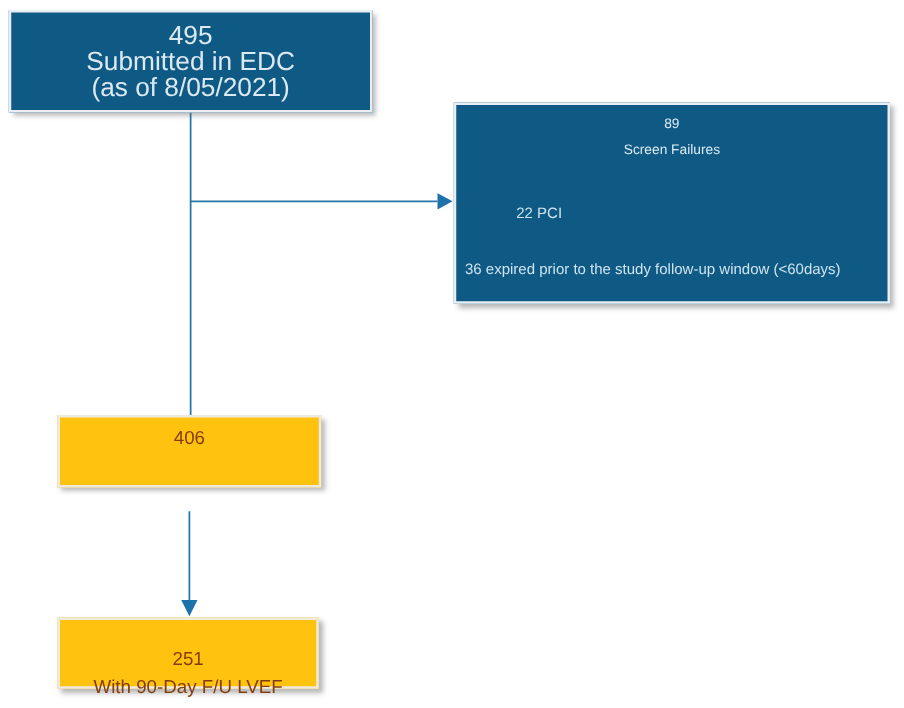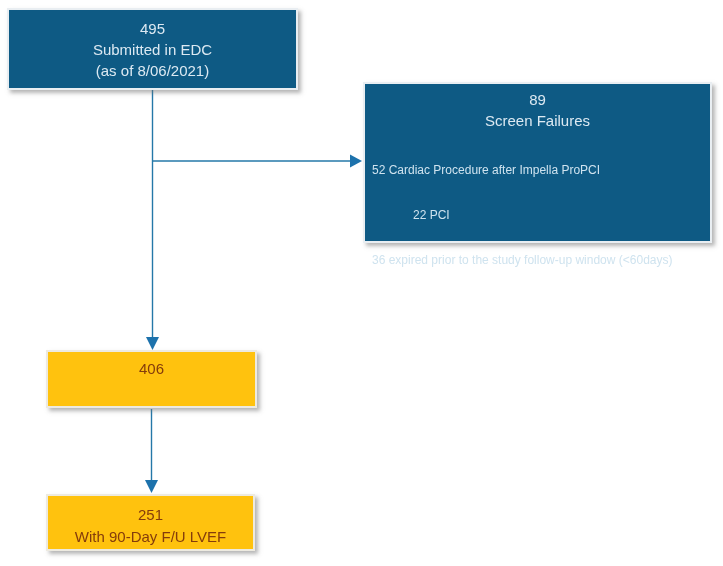--- a/index.html
+++ b/index.html
@@ -22,42 +22,42 @@
     color: #DCE9F2;
     border: 2px solid #E9EEF2;
   }
   .orange {
     background: #FFC20E;
     color: #843C0C;
     border: 2px solid #EDEAE0;
   }
   #box-submitted {
     left: 7px; top: 8px; width: 291px; height: 82px;
-    font-size: 15px; line-height: 21px; padding-top: 8px;
+    font-size: 21px; line-height: 21px; padding-top: 8px;
   }
   #box-screen {
     left: 363px; top: 82px; width: 349px; height: 161px;
   }
-  .sf-title { font-size: 15px; line-height: 21px; padding-top: 5px; }
+  .sf-title { font-size: 11px; line-height: 21px; padding-top: 5px; }
   .sf-details {
     text-align: left;
     font-size: 12px;
     line-height: 15px;
     padding: 2px 4px 0 7px;
     color: #CFE3EF;
     white-space: pre-wrap;
   }
   .sf-line.indent { padding-left: 41px; }
   #box-completed {
-    left: 46px; top: 350px; width: 211px; height: 58px;
+    left: 46px; top: 332px; width: 211px; height: 58px;
     font-size: 15px; line-height: 22px; padding-top: 6px;
   }
   #box-lvef {
     left: 46px; top: 494px; width: 209px; height: 57px;
-    font-size: 15px; line-height: 22px; padding-top: 8px;
+    font-size: 15px; line-height: 22px; padding-top: 21px;
   }
   svg.connectors {
     position: absolute;
     left: 0; top: 0;
     width: 723px; height: 566px;
     pointer-events: none;
   }
   .connector-line { stroke: #2478A8; stroke-width: 1.4; fill: none; }
   .connector-head { fill: #1D72AC; stroke: none; }
 </style>
@@ -77,28 +77,27 @@
     </g>
     <g>
       <line class="connector-line" x1="151.5" y1="409" x2="151.5" y2="481"></line>
       <polygon class="connector-head" points="145,480 158,480 151.5,493"></polygon>
     </g>
   </svg>
 
   <div class="box blue" id="box-submitted">
     <div>495</div>
     <div>Submitted in EDC</div>
-    <div>(as of 8/06/2021)</div>
+    <div>(as of 8/05/2021)</div>
   </div>
 
   <div class="box blue" id="box-screen">
     <div class="sf-title">89</div>
     <div class="sf-title" style="padding-top:0;">Screen Failures</div>
     <div class="sf-details">
-      <div class="sf-line">52 Cardiac Procedure after Impella ProPCI</div>
       <div class="sf-line indent">22 PCI</div>
       <div class="sf-line">36 expired prior to the study follow-up window (&lt;60days)</div>
     </div>
   </div>
 
   <div class="box orange" id="box-completed">
     <div>406</div>
   </div>
 
   <div class="box orange" id="box-lvef">

